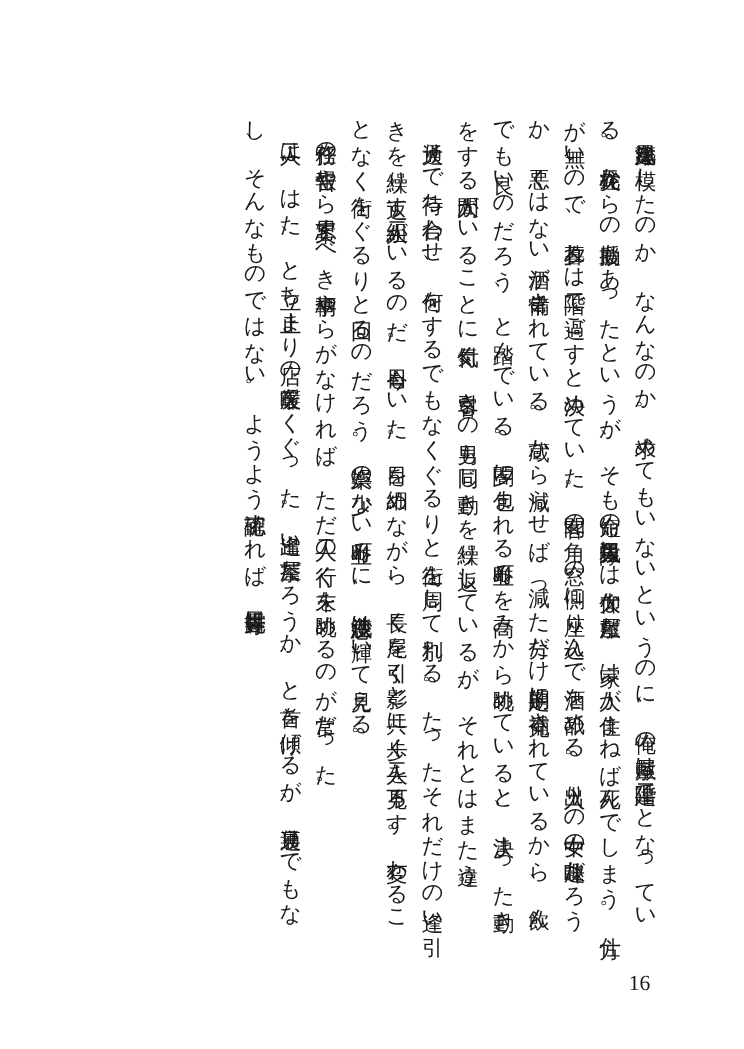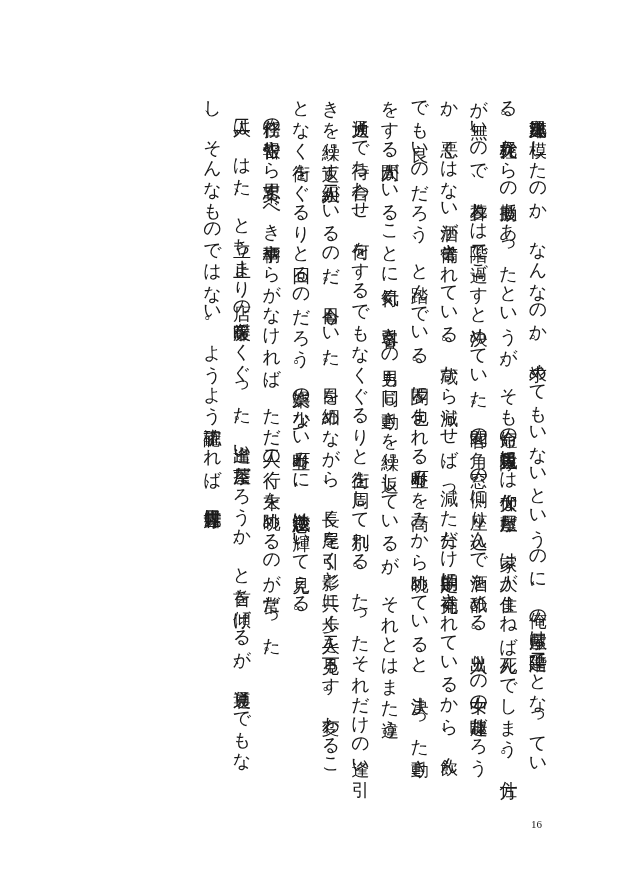--- a/index.html
+++ b/index.html
@@ -30,21 +30,21 @@
   }
   .text-block p {
     margin: 0;
     padding: 0;
     text-indent: 1em;
   }
   .page-number {
     position: absolute;
     right: 78px;
     bottom: 44px;
-    font-size: 11px;
+    font-size: 18px;
     color: #1a1a1a;
   }
 </style>
 </head>
 <body>
 
 <div class="page">
   <div class="text-block">
     <p>洋風建築を模したのか、なんなのか。求めてもいないというのに、俺の屋敷は二階建てとなっている。元炎柱からの援助もあったというが、そも短命の鬼殺隊員には大仰な屋敷だ。家は人が住まねば死んでしまう。仕方が無いので、夕暮れは二階で過ごすと決めていた。客間の角、窓の側に座り込んで酒を舐める。出入りの女中の趣味だろうか、悪くはない酒が常備されている。蔵から減らせば、減った分だけ定期的に補充されているから、飲んでも良いのだろう、と踏んでいる。夕闇に包まれる町並みを高みから眺めていると、決まった動きをする人間がいることに気付く。客引きの男も同じ動きを繰り返しているが、それとはまた違う。</p>
     <p>大通りで待ち合わせ、何をするでもなくぐるりと街を一周して別れる。たったそれだけの逢い引きを繰り返す二人組がいるのだ。今日もいた。目を細めながら、長く尾を引く影と共に歩く二人を見下ろす。変わることなく街をぐるりと回るのだろう。娯楽の少ない町並みに、色恋沙汰は輝いて見える。</p>

